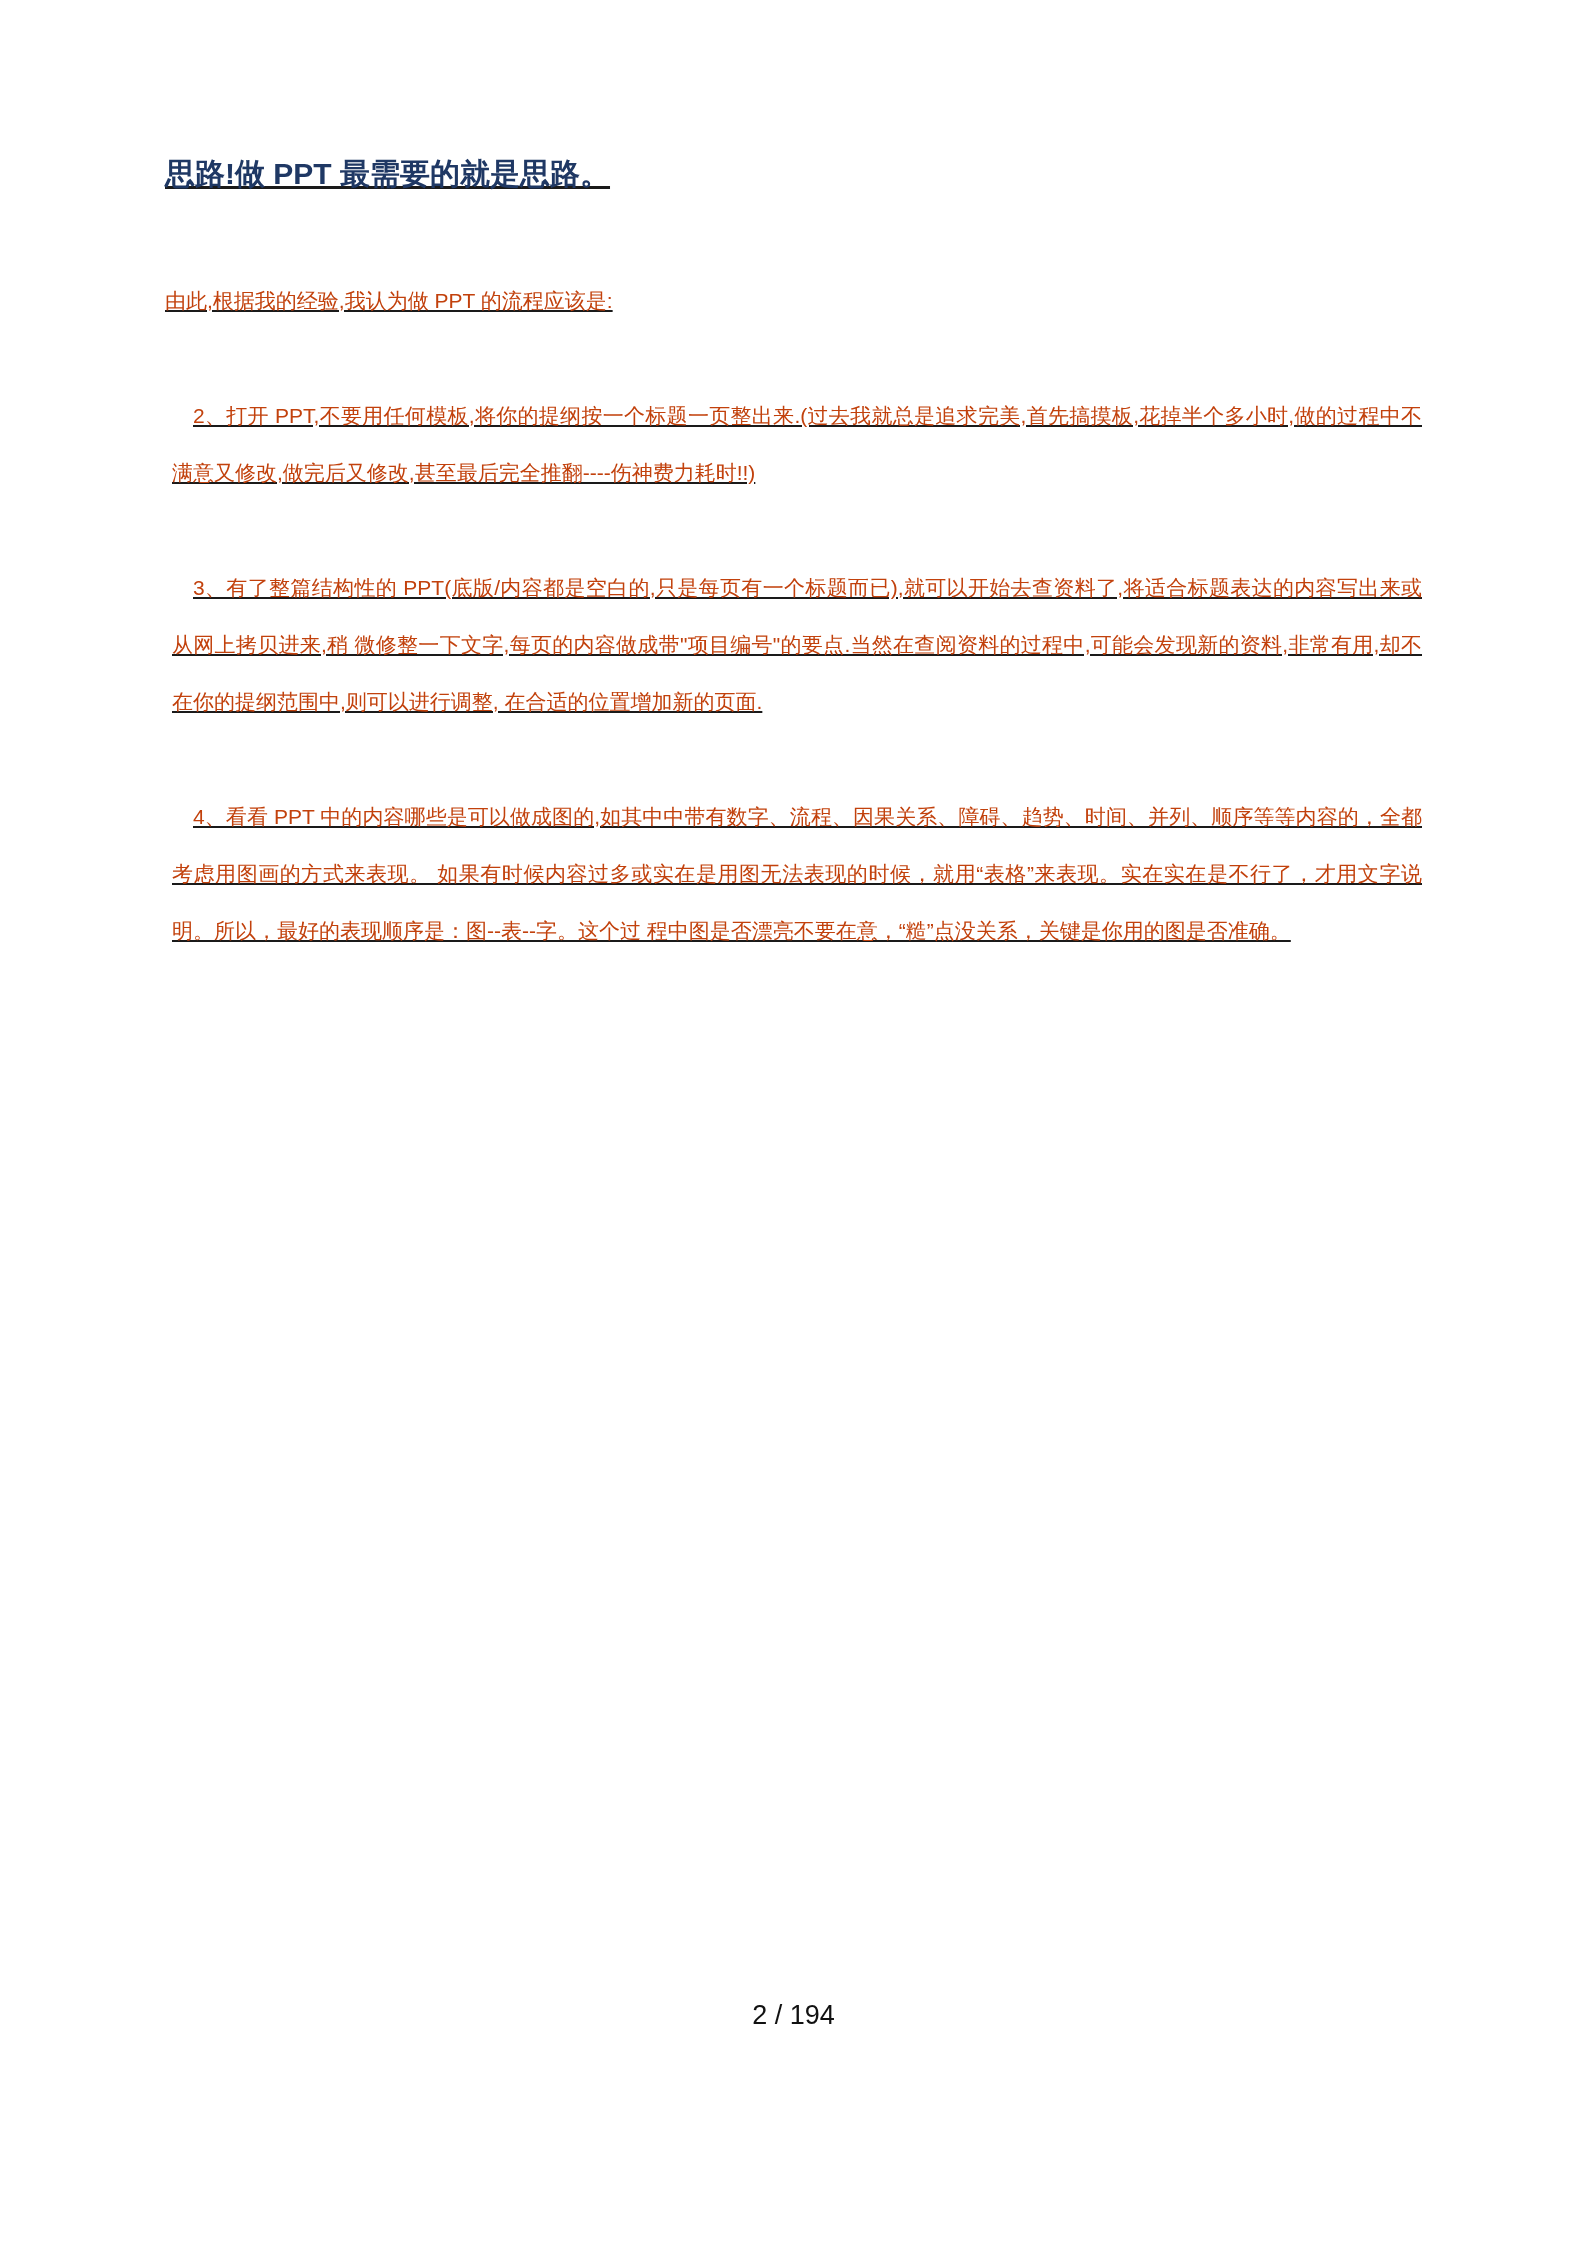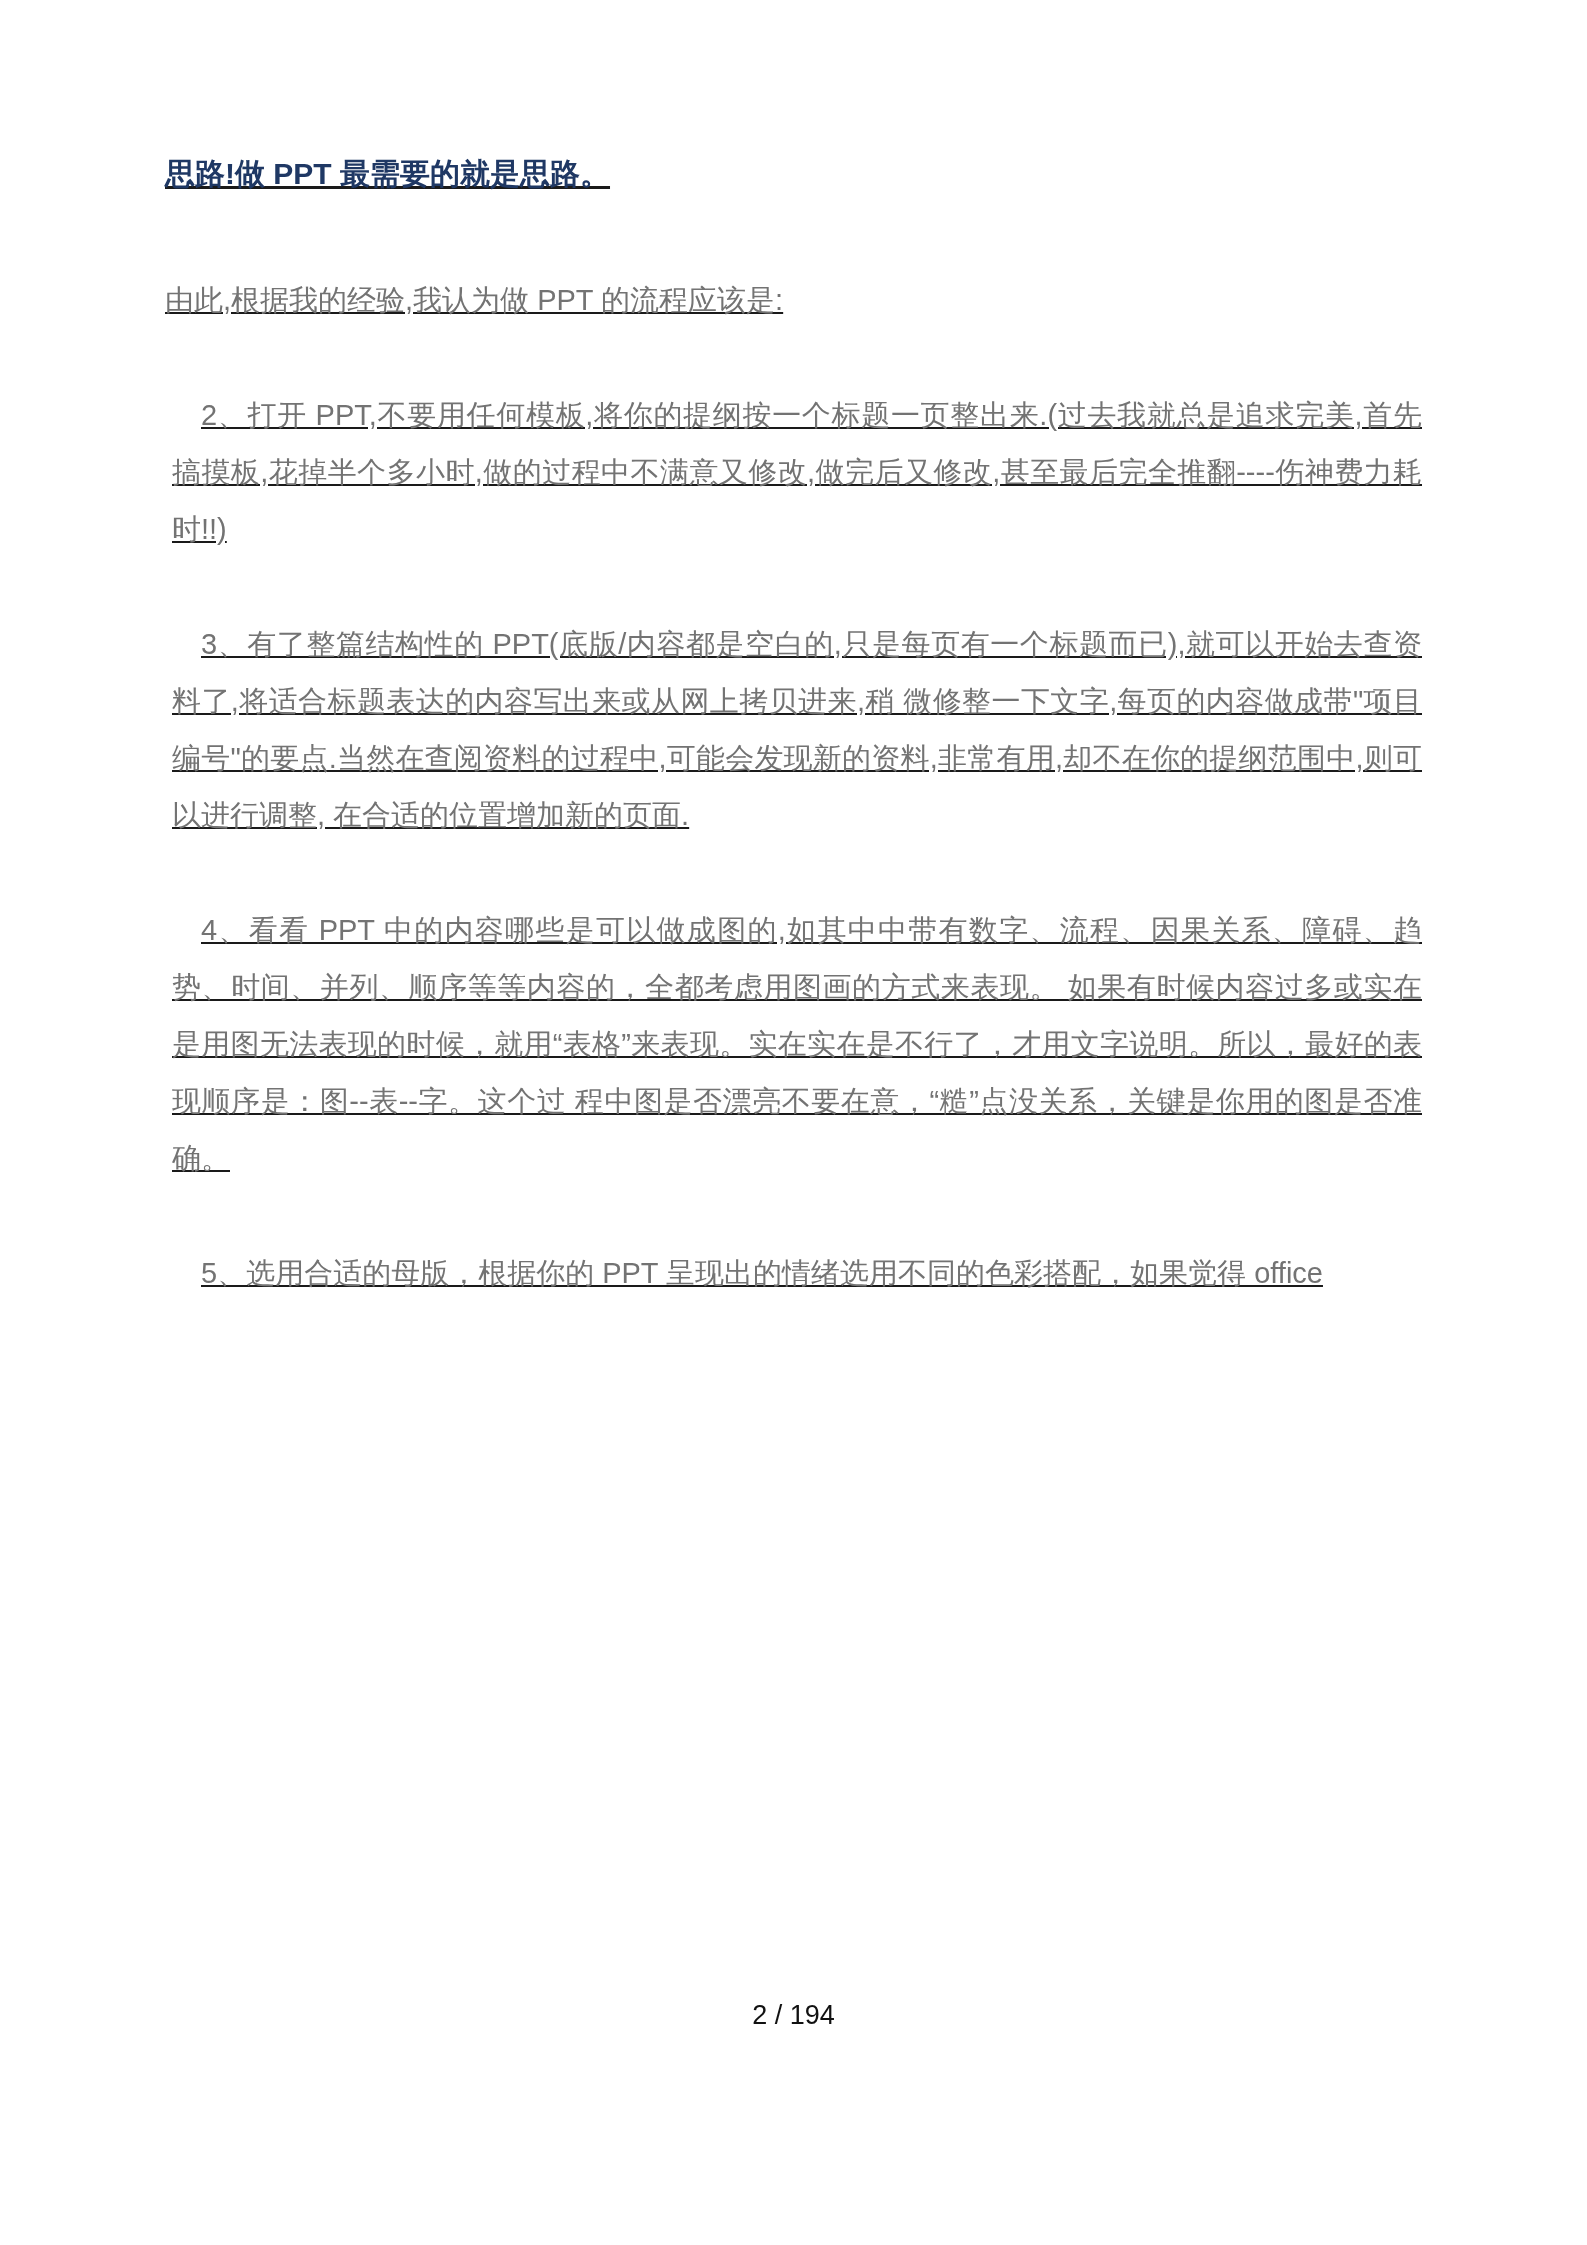--- a/index.html
+++ b/index.html
@@ -17,24 +17,24 @@
     text-decoration: underline;
   }
   .heading {
     font-size: 30px;
     font-weight: 700;
     line-height: 57px;
     color: var(--heading-color, #1f3864);
     margin-bottom: 70px;
   }
   .para {
-    font-size: 29px;
+    font-size: 21px;
     line-height: 57px;
     text-align: justify;
-    color: #737373;
+    color: #c2410c;
   }
   .para.indent { text-indent: 1em; }
   .para.gap { margin-top: 58px; margin-left: 7px; }
   .footer {
     position: absolute;
     top: 2000px;
     left: 0;
     width: 100%;
     text-align: center;
     font-size: 27px;
@@ -49,16 +49,15 @@
 
   <p class="para">由此,根据我的经验,我认为做 PPT 的流程应该是:</p>
 
 
   <p class="para indent gap">2、打开 PPT,不要用任何模板,将你的提纲按一个标题一页整出来.(过去我就总是追求完美,首先搞摸板,花掉半个多小时,做的过程中不满意又修改,做完后又修改,甚至最后完全推翻----伤神费力耗时!!)</p>
 
   <p class="para indent gap">3、有了整篇结构性的 PPT(底版/内容都是空白的,只是每页有一个标题而已),就可以开始去查资料了,将适合标题表达的内容写出来或从网上拷贝进来,稍 微修整一下文字,每页的内容做成带"项目编号"的要点.当然在查阅资料的过程中,可能会发现新的资料,非常有用,却不在你的提纲范围中,则可以进行调整, 在合适的位置增加新的页面.</p>
 
   <p class="para indent gap">4、看看 PPT 中的内容哪些是可以做成图的,如其中中带有数字、流程、因果关系、障碍、趋势、时间、并列、顺序等等内容的，全都考虑用图画的方式来表现。 如果有时候内容过多或实在是用图无法表现的时候，就用“表格”来表现。实在实在是不行了，才用文字说明。所以，最好的表现顺序是：图--表--字。这个过 程中图是否漂亮不要在意，“糙”点没关系，关键是你用的图是否准确。</p>
 
-  <p class="para indent gap">5、选用合适的母版，根据你的 PPT 呈现出的情绪选用不同的色彩搭配，如果觉得 office</p>
 </div>
 
 <div class="footer">2 / 194</div>
 
 </body></html>

